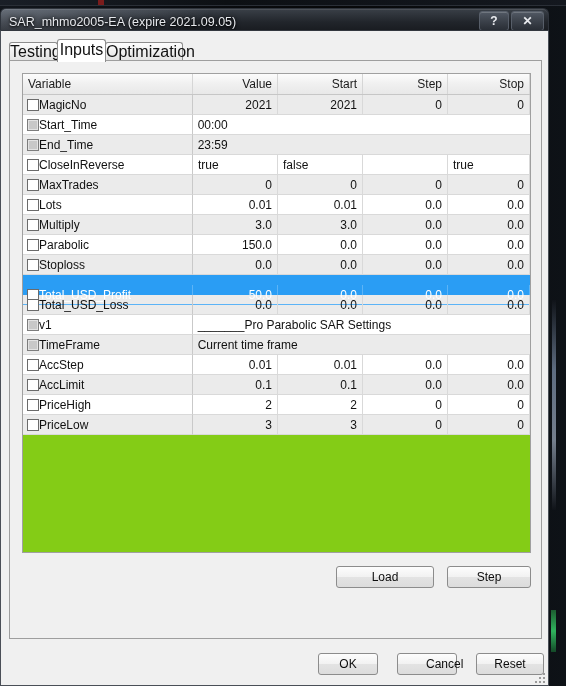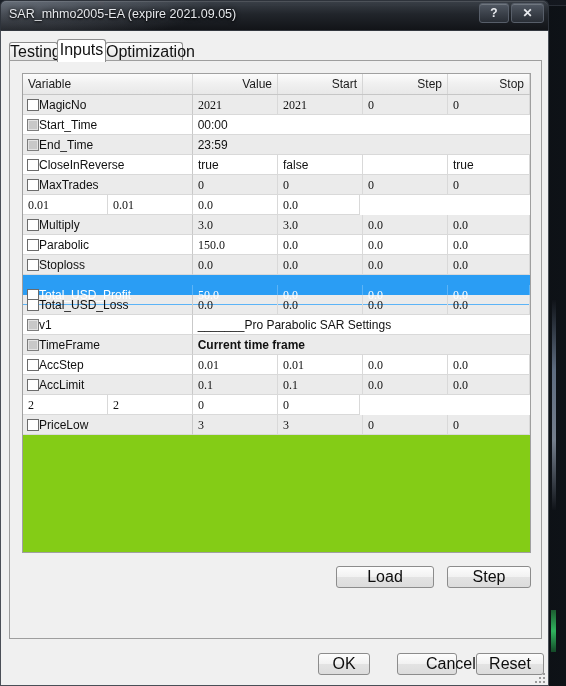--- a/index.html
+++ b/index.html
@@ -39,21 +39,21 @@
     opacity:.55;
   }
 
   
   #window {
     position: absolute;
     left: 0; top: 0;
     width: 549px; height: 686px;
   }
   #titlebar {
-    position: absolute; left: 0; top: 0; width: 549px; height: 30px;
+    position: absolute; left: 0; top: 8px; width: 549px; height: 30px;
     background:
       linear-gradient(180deg, rgba(60,66,74,.95) 0%, rgba(34,38,44,.97) 45%, rgba(18,20,24,.99) 100%),
       radial-gradient(120% 160% at 10% 0%, rgba(140,150,165,.30), rgba(0,0,0,0) 55%);
     border: 1px solid #2e333b;
     border-bottom: none;
     border-top-left-radius: 6px;
     border-top-right-radius: 6px;
     box-shadow: inset 0 1px 0 rgba(255,255,255,.10);
     overflow: hidden;
   }
@@ -168,21 +168,21 @@
 
   .cell {
     height: 20px; line-height: 20px;
     padding: 0 5px;
     white-space: nowrap;
     overflow: hidden;
     border-right: 1px solid #d9d9d9;
     border-bottom: 1px solid #d9d9d9;
   }
   .row.sel .cell { border-right-color:#5cb4f7; border-bottom-color:#5cb4f7;margin-top:10px; }
-  .cell.right { text-align: left; font-family: Liberation Serif, serif; }
+  .cell.right { text-align: right; }
   .cell.var { display: flex; align-items: center; padding-left: 4px; border-right: 1px solid #c9c9c9;}
   .cell.span { border-right: none; }
 
   .chk {
     width: 12px; height: 12px;
     border: 1px solid #6b6b6b;
     background: #ffffff;
     flex: 0 0 auto;
     box-shadow: inset 0 0 0 1px #ffffff;
   }
@@ -192,31 +192,31 @@
     box-shadow: inset 0 0 0 1px #e3e3e3;
   }
 
   
   .btn {
     position: absolute;
     height: 22px;
     background: linear-gradient(180deg,#fdfdfd 0%,#f2f2f2 48%,#e3e3e3 52%,#dcdcdc 100%);
     border: 1px solid #8c8c8c;
     border-radius: 3px;
-    font-size: 16px;
+    font-size: 12px;
     color: #0d0d0d;
     text-align: center;
     line-height: 20px;
     white-space: nowrap;
   }
   #btn-load { left: 326px; top: 505px; width: 98px; }
   #btn-save { left: 437px; top: 505px; width: 84px; }
 
   
-  #btn-ok     { left: 317px; top: 622px; width: 52px; }
+  #btn-ok     { left: 317px; top: 622px; width: 60px; }
   #btn-cancel { left: 396px; top: 622px; width: 60px; padding-left: 28px; }
   #btn-reset  { left: 475px; top: 622px; width: 68px; }
 
   
   #grip {
     position: absolute; left: 534px; top: 642px; width: 12px; height: 12px;
   }
   #grip i {
     position: absolute; width: 2px; height: 2px; background: #9a9a9a;
   }
@@ -297,20 +297,24 @@
               <div class="cell var col-var">
                 <span class="chk"></span>
                 <span>MaxTrades</span>
               </div>
               <div class="cell col-value right">0</div>
               <div class="cell col-start right">0</div>
               <div class="cell col-step right">0</div>
               <div class="cell col-stop right">0</div>
             </div>
             <div class="row plain">
+              <div class="cell var col-var">
+                <span class="chk"></span>
+                <span>Lots</span>
+              </div>
               <div class="cell col-value right">0.01</div>
               <div class="cell col-start right">0.01</div>
               <div class="cell col-step right">0.0</div>
               <div class="cell col-stop right">0.0</div>
             </div>
             <div class="row shade">
               <div class="cell var col-var">
                 <span class="chk"></span>
                 <span>Multiply</span>
               </div>
@@ -364,21 +368,21 @@
                 <span class="chk disabled"></span>
                 <span>v1</span>
               </div>
               <div class="cell span" style="width: 338px;">_______Pro Parabolic SAR Settings</div>
             </div>
             <div class="row shade">
               <div class="cell var col-var">
                 <span class="chk disabled"></span>
                 <span>TimeFrame</span>
               </div>
-              <div class="cell span" style="width: 338px; font-weight: bold;">Current time frame</div>
+              <div class="cell span" style="width: 338px;">Current time frame</div>
             </div>
             <div class="row plain">
               <div class="cell var col-var">
                 <span class="chk"></span>
                 <span>AccStep</span>
               </div>
               <div class="cell col-value right">0.01</div>
               <div class="cell col-start right">0.01</div>
               <div class="cell col-step right">0.0</div>
               <div class="cell col-stop right">0.0</div>
@@ -387,20 +391,24 @@
               <div class="cell var col-var">
                 <span class="chk"></span>
                 <span>AccLimit</span>
               </div>
               <div class="cell col-value right">0.1</div>
               <div class="cell col-start right">0.1</div>
               <div class="cell col-step right">0.0</div>
               <div class="cell col-stop right">0.0</div>
             </div>
             <div class="row plain">
+              <div class="cell var col-var">
+                <span class="chk"></span>
+                <span>PriceHigh</span>
+              </div>
               <div class="cell col-value right">2</div>
               <div class="cell col-start right">2</div>
               <div class="cell col-step right">0</div>
               <div class="cell col-stop right">0</div>
             </div>
             <div class="row shade">
               <div class="cell var col-var">
                 <span class="chk"></span>
                 <span>PriceLow</span>
               </div>

